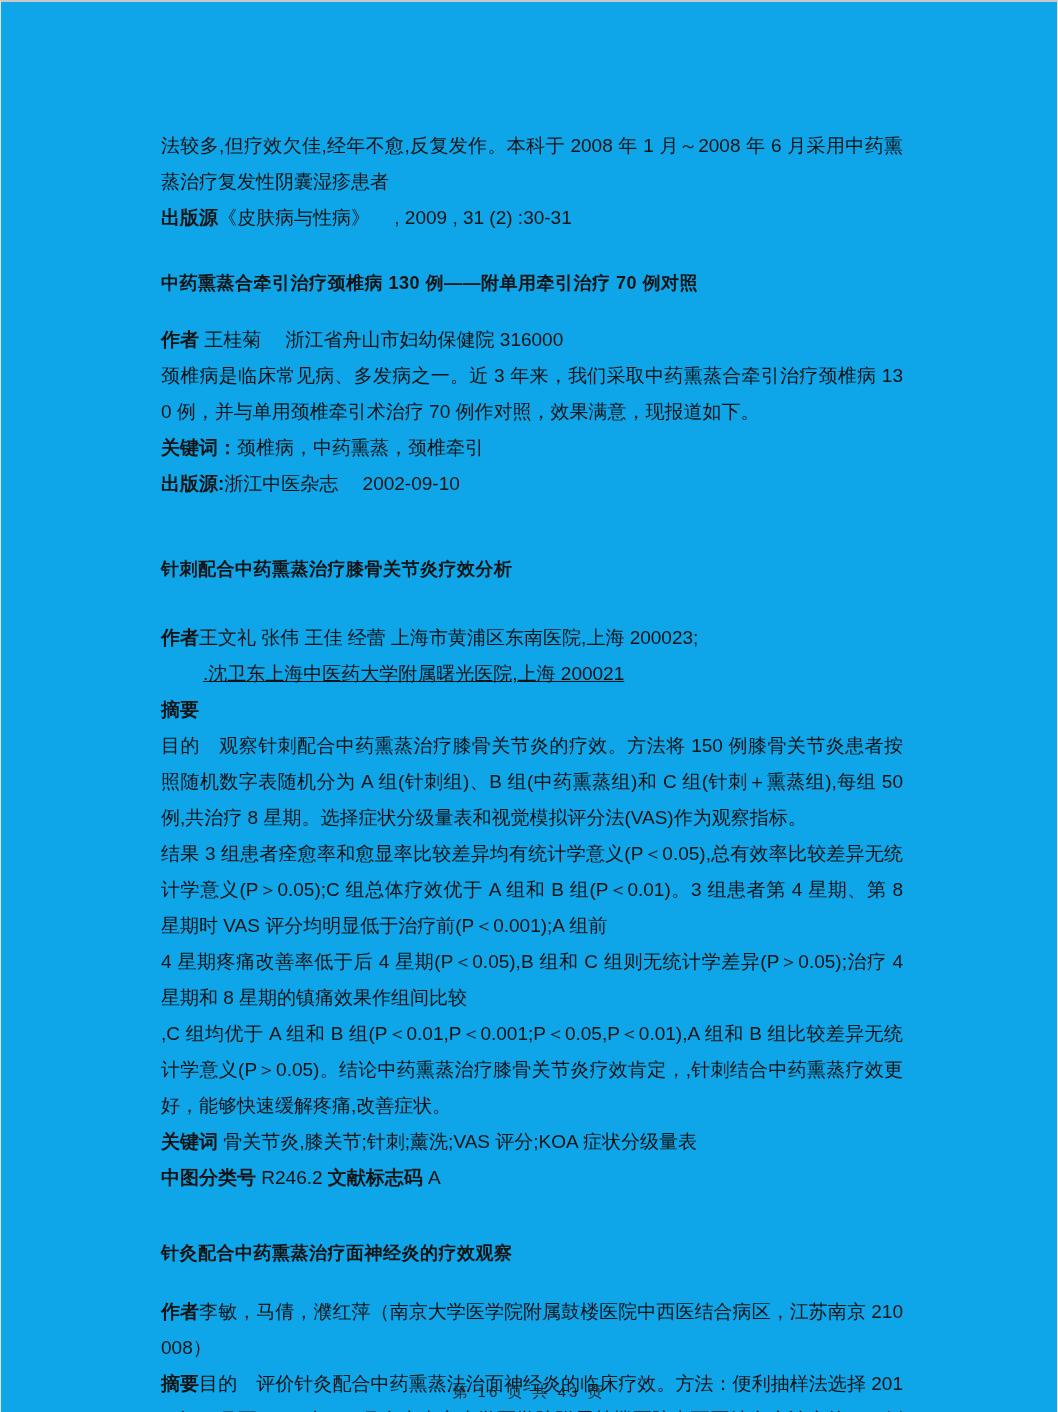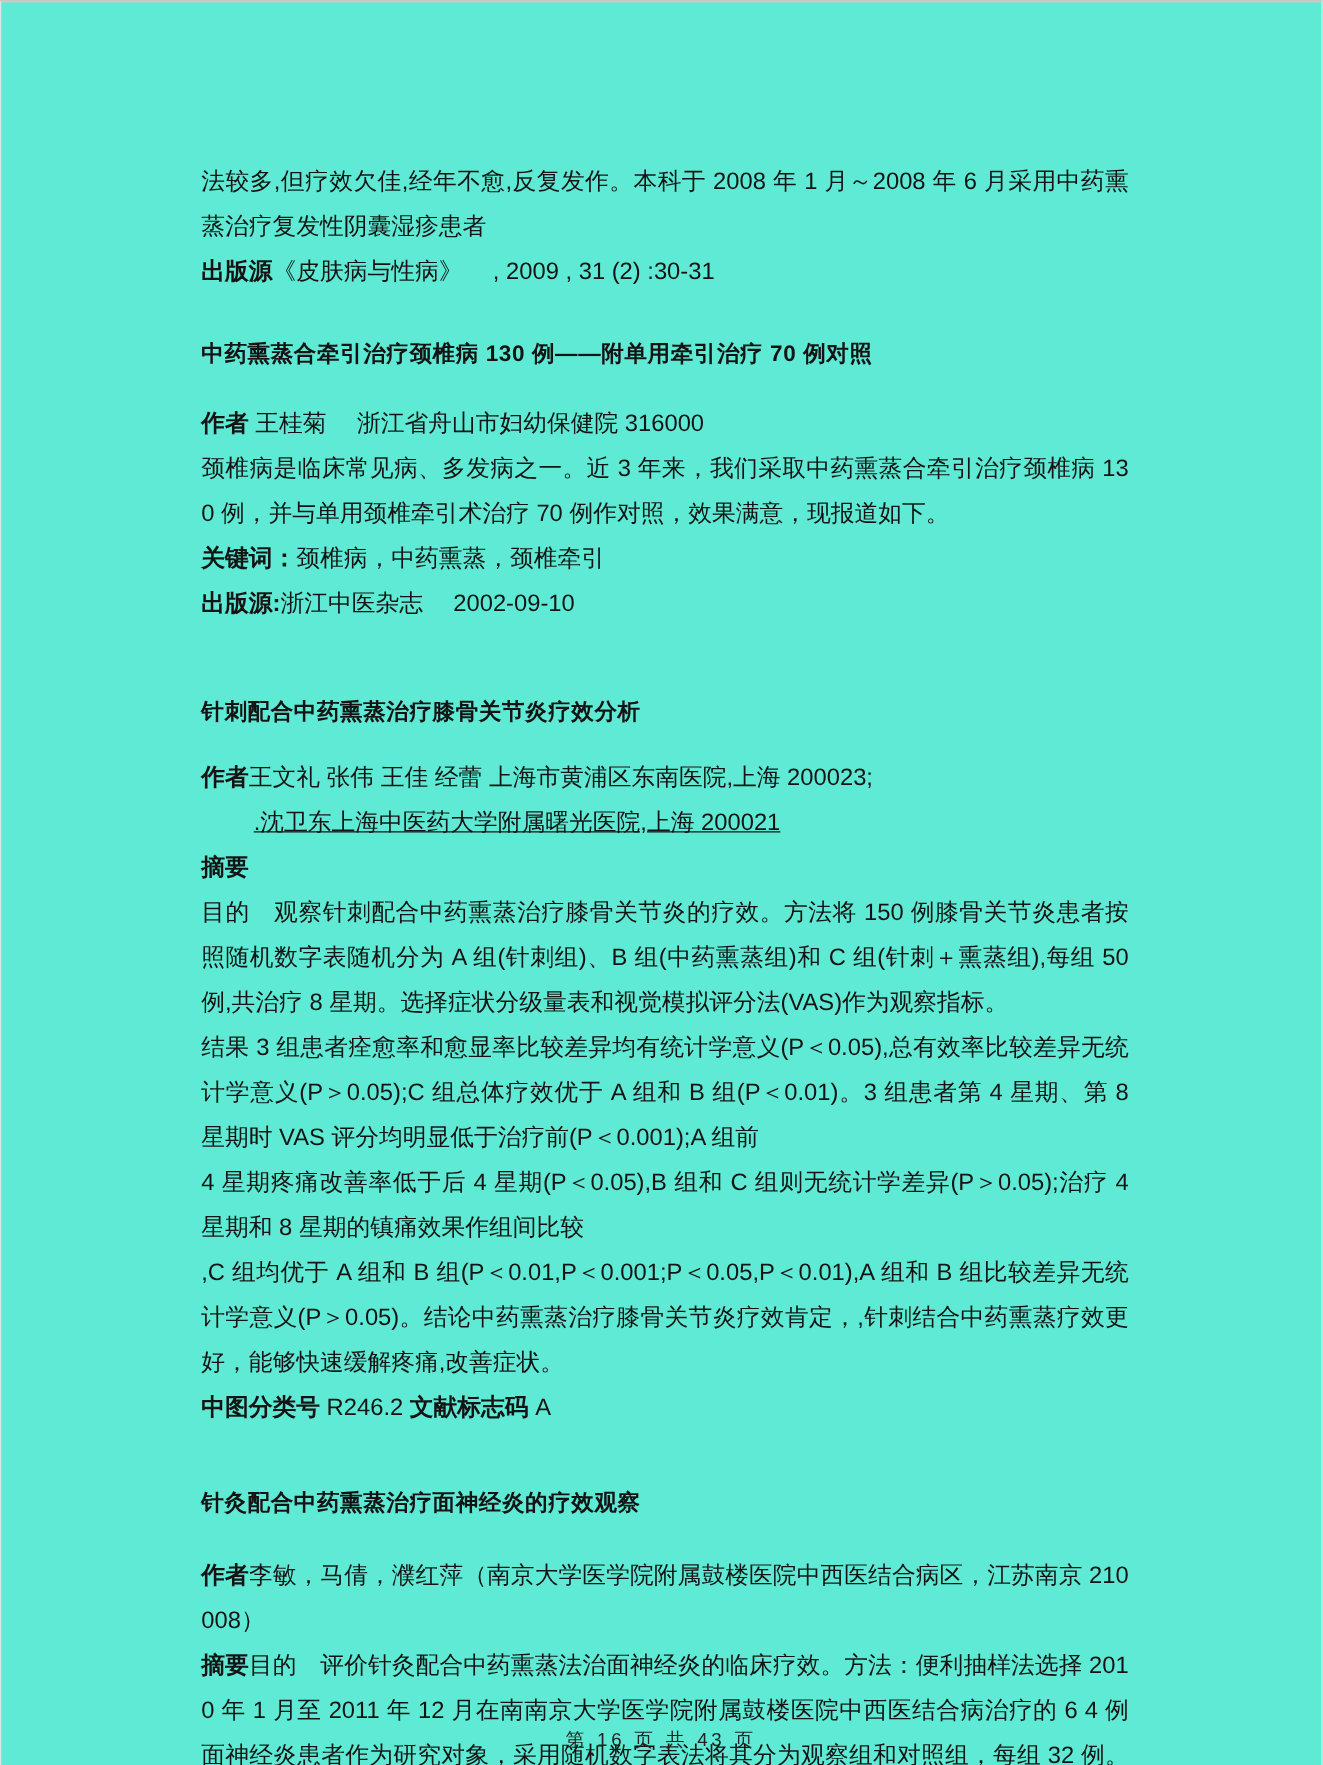--- a/index.html
+++ b/index.html
@@ -10,21 +10,21 @@
     color: #141414;
     position: relative;
     overflow: hidden;
   }
   .page {
     position: absolute; inset: 0;
     border-top: 2px solid #c9c9c9;
     border-left: 1px solid #e2e2e2;
     border-right: 1px solid #e2e2e2;
     box-sizing: border-box;
-    background: #5eead4;
+    background: #0ea5e9;
   }
   .content {
     position: absolute;
     left: 160px; top: 126px;
     width: 742px;
   }
   .body-text {
     font-size: 19px;
     line-height: 36px;
     text-align: justify;
@@ -33,21 +33,21 @@
   }
   .bold { font-weight: bold; }
   .article-title {
     font-size: 18px;
     font-weight: bold;
     line-height: 30px;
     margin: 0;
     letter-spacing: 0.5px;
   }
   .title-1 { margin-top: 32px; margin-bottom: 24px; }
-  .title-2 { margin-top: 52px; margin-bottom: 21px; }
+  .title-2 { margin-top: 52px; margin-bottom: 36px; }
   .title-3 { margin-top: 42px; margin-bottom: 26px; }
   .indent { padding-left: 42px; text-decoration: underline; }
   .footer {
     position: absolute;
     left: 0; right: 0;
     bottom: 10px;
     text-align: center;
     font-size: 15px;
     letter-spacing: 3px;
     color: #222;
@@ -69,20 +69,21 @@
     <p class="body-text"><span class="bold">出版源:</span><span>浙江中医杂志　 2002-09-10</span></p>
 
     <h1 class="article-title title-2">针刺配合中药熏蒸治疗膝骨关节炎疗效分析</h1>
     <p class="body-text"><span class="bold">作者</span><span>王文礼 张伟 王佳 经蕾 上海市黄浦区东南医院,上海 200023;</span></p>
     <p class="body-text indent">.沈卫东上海中医药大学附属曙光医院,上海 200021</p>
     <p class="body-text bold">摘要</p>
     <p class="body-text">目的　观察针刺配合中药熏蒸治疗膝骨关节炎的疗效。方法将 150 例膝骨关节炎患者按照随机数字表随机分为 A 组(针刺组)、B 组(中药熏蒸组)和 C 组(针刺＋熏蒸组),每组 50 例,共治疗 8 星期。选择症状分级量表和视觉模拟评分法(VAS)作为观察指标。</p>
     <p class="body-text">结果 3 组患者痊愈率和愈显率比较差异均有统计学意义(P＜0.05),总有效率比较差异无统计学意义(P＞0.05);C 组总体疗效优于 A 组和 B 组(P＜0.01)。3 组患者第 4 星期、第 8 星期时 VAS 评分均明显低于治疗前(P＜0.001);A 组前</p>
     <p class="body-text">4 星期疼痛改善率低于后 4 星期(P＜0.05),B 组和 C 组则无统计学差异(P＞0.05);治疗 4 星期和 8 星期的镇痛效果作组间比较</p>
     <p class="body-text">,C 组均优于 A 组和 B 组(P＜0.01,P＜0.001;P＜0.05,P＜0.01),A 组和 B 组比较差异无统计学意义(P＞0.05)。结论中药熏蒸治疗膝骨关节炎疗效肯定，,针刺结合中药熏蒸疗效更好，能够快速缓解疼痛,改善症状。</p>
+    <p class="body-text"><span class="bold">关键词</span><span> 骨关节炎,膝关节;针刺;薰洗;VAS 评分;KOA 症状分级量表</span></p>
     <p class="body-text"><span class="bold">中图分类号</span><span> R246.2 </span><span class="bold">文献标志码</span><span> A</span></p>
 
     <h1 class="article-title title-3">针灸配合中药熏蒸治疗面神经炎的疗效观察</h1>
     <p class="body-text"><span class="bold">作者</span><span>李敏，马倩，濮红萍（南京大学医学院附属鼓楼医院中西医结合病区，江苏南京 210008）</span></p>
     <p class="body-text"><span class="bold">摘要</span><span>目的　评价针灸配合中药熏蒸法治面神经炎的临床疗效。方法：便利抽样法选择 2010 年 1 月至 2011 年 12 月在南南京大学医学院附属鼓楼医院中西医结合病治疗的 6 4 例面神经炎患者作为研究对象，采用随机数字表法将其分为观察组和对照组，每组 32 例。对照组患者采用常规针灸治疗，观察组患者采用针灸结合患侧面颊区中药熏蒸治疗，两组患者均以 7 d 为个疗程，2 个疗程后，以面神经功能［采用 h o u s e　 b r a c k m a n n （H B）评价系统评价］和面神经麻痹程度来评价两组患者疗效。结果 2 个疗程后，观察组患者Ｈ Ｂ分级情况优于对照组患者，差异有统计学意义（ P ＜0.05）； 观察组患者面神经麻痹程度分</span></p>
 
   </div>
 
   <div class="footer">第 16 页 共 43 页</div>
 </div>

